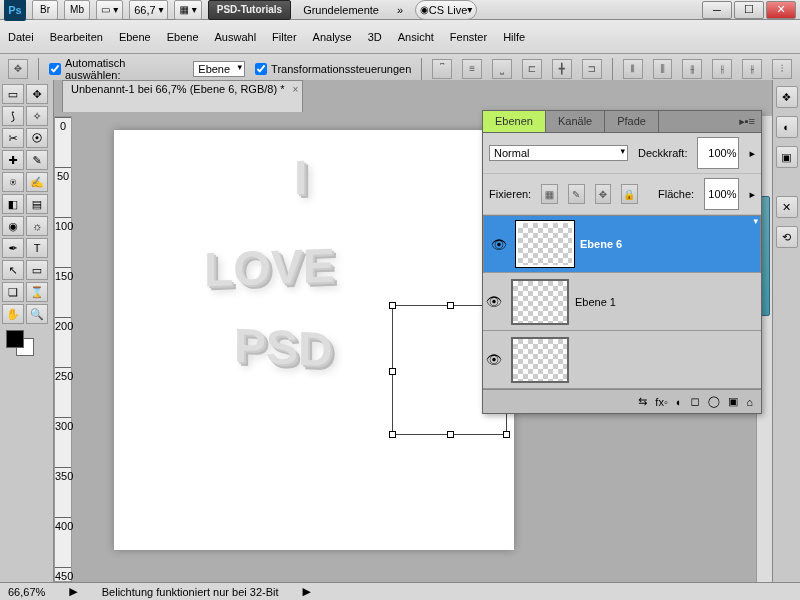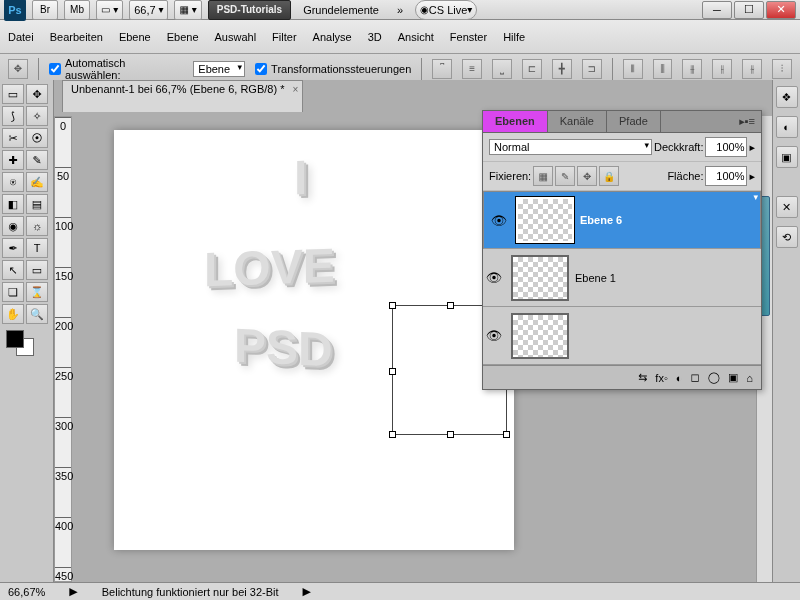--- a/index.html
+++ b/index.html
@@ -38,23 +38,23 @@
 .ruler-v span{display:block;height:50px;border-top:1px solid #666;padding-top:2px;text-align:center}
 .canvas{position:absolute;top:50px;left:60px;width:400px;height:420px;background:#fff;box-shadow:0 0 8px rgba(0,0,0,.3)}
 .text3d{position:absolute;font-size:48px;font-weight:bold;color:#ddd;text-shadow:2px 2px 0 #ccc,4px 4px 0 #bbb,6px 6px 8px rgba(0,0,0,.15);transform:skewY(-2deg)}
 .transform-box{position:absolute;border:1px solid #444}
 .handle{position:absolute;width:7px;height:7px;background:#fff;border:1px solid #000}
 .rightdock{width:28px;background:#c8c8c8;border-left:1px solid #888;padding:6px 2px;display:flex;flex-direction:column;gap:8px;align-items:center}
 .dockicon{width:22px;height:22px;background:linear-gradient(#e8e8e8,#d0d0d0);border:1px solid #999;border-radius:2px;display:flex;align-items:center;justify-content:center}
 .layers-panel{position:absolute;top:110px;left:482px;width:280px;background:#d4d4d4;border:1px solid #666;box-shadow:2px 2px 6px rgba(0,0,0,.3);z-index:10}
 .panel-tabs{height:22px;background:#989898;display:flex;border-bottom:1px solid #666}
 .ptab{padding:4px 12px;background:#989898;border-right:1px solid #666;color:#333}
-.ptab.active{background:#d946ef;font-weight:bold}
-.panel-row{display:flex;align-items:center;padding:4px 6px;gap:2px;border-bottom:1px solid #bbb}
-.numfield{width:42px;background:#fff;border:1px solid #888;padding:3px 2px;text-align:right}
+.ptab.active{background:#bef264;font-weight:normal}
+.panel-row{display:flex;align-items:center;padding:4px 6px;gap:10px;border-bottom:1px solid #bbb}
+.numfield{width:42px;background:#fff;border:1px solid #888;padding:9px 2px;text-align:right}
 .layerlist{max-height:190px;overflow:hidden;background:#ccc;position:relative}
 .layer{display:flex;align-items:center;height:58px;border-bottom:1px solid #999;background:#ccc}
 .layer.sel{background:#3b8ede;color:#fff}
 .layer.sel .lname{color:#fff;font-weight:bold}
 .eye{width:22px;display:flex;justify-content:center;font-size:13px}
 .thumb{width:58px;height:46px;background-image:linear-gradient(45deg,#ccc 25%,transparent 25%),linear-gradient(-45deg,#ccc 25%,transparent 25%),linear-gradient(45deg,transparent 75%,#ccc 75%),linear-gradient(-45deg,transparent 75%,#ccc 75%);background-size:10px 10px;background-position:0 0,0 5px,5px -5px,-5px 0;background-color:#fff;border:2px solid #666;margin:0 6px}
 .layer.sel .thumb{border:2px solid #fff;outline:1px solid #000}
 .lname{flex:1}
 .panel-footer{height:24px;background:#c0c0c0;border-top:1px solid #888;display:flex;align-items:center;justify-content:flex-end;gap:8px;padding:0 8px;font-size:11px;color:#555}
 .statusbar{position:absolute;bottom:0;left:0;right:0;height:18px;background:#d8d8d8;border-top:1px solid #888;display:flex;align-items:center;padding:0 8px;gap:24px;font-size:10px}

